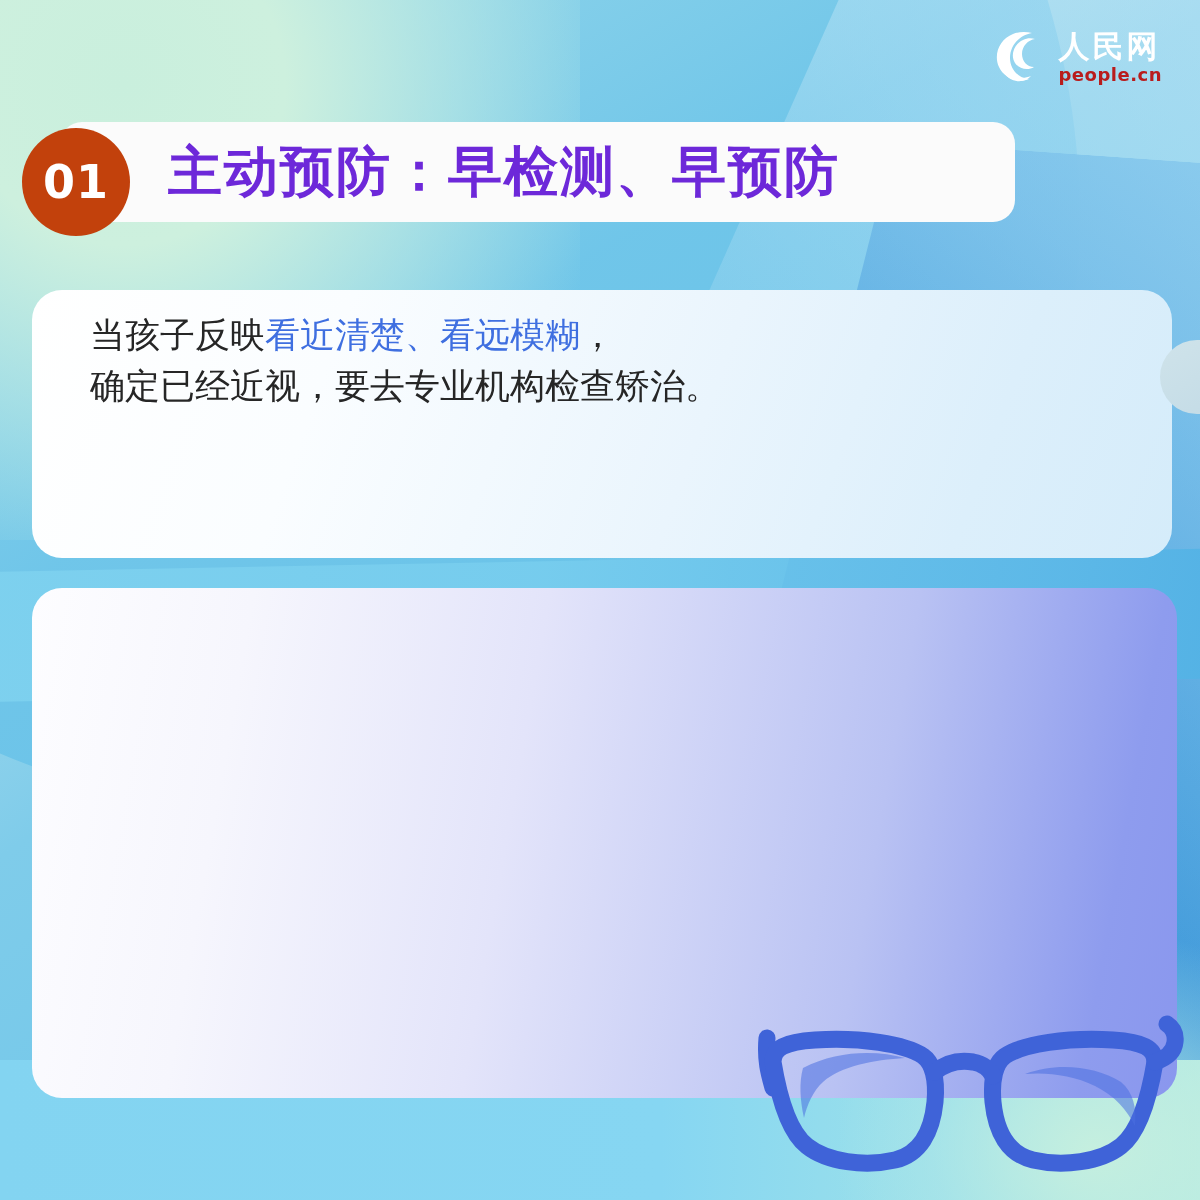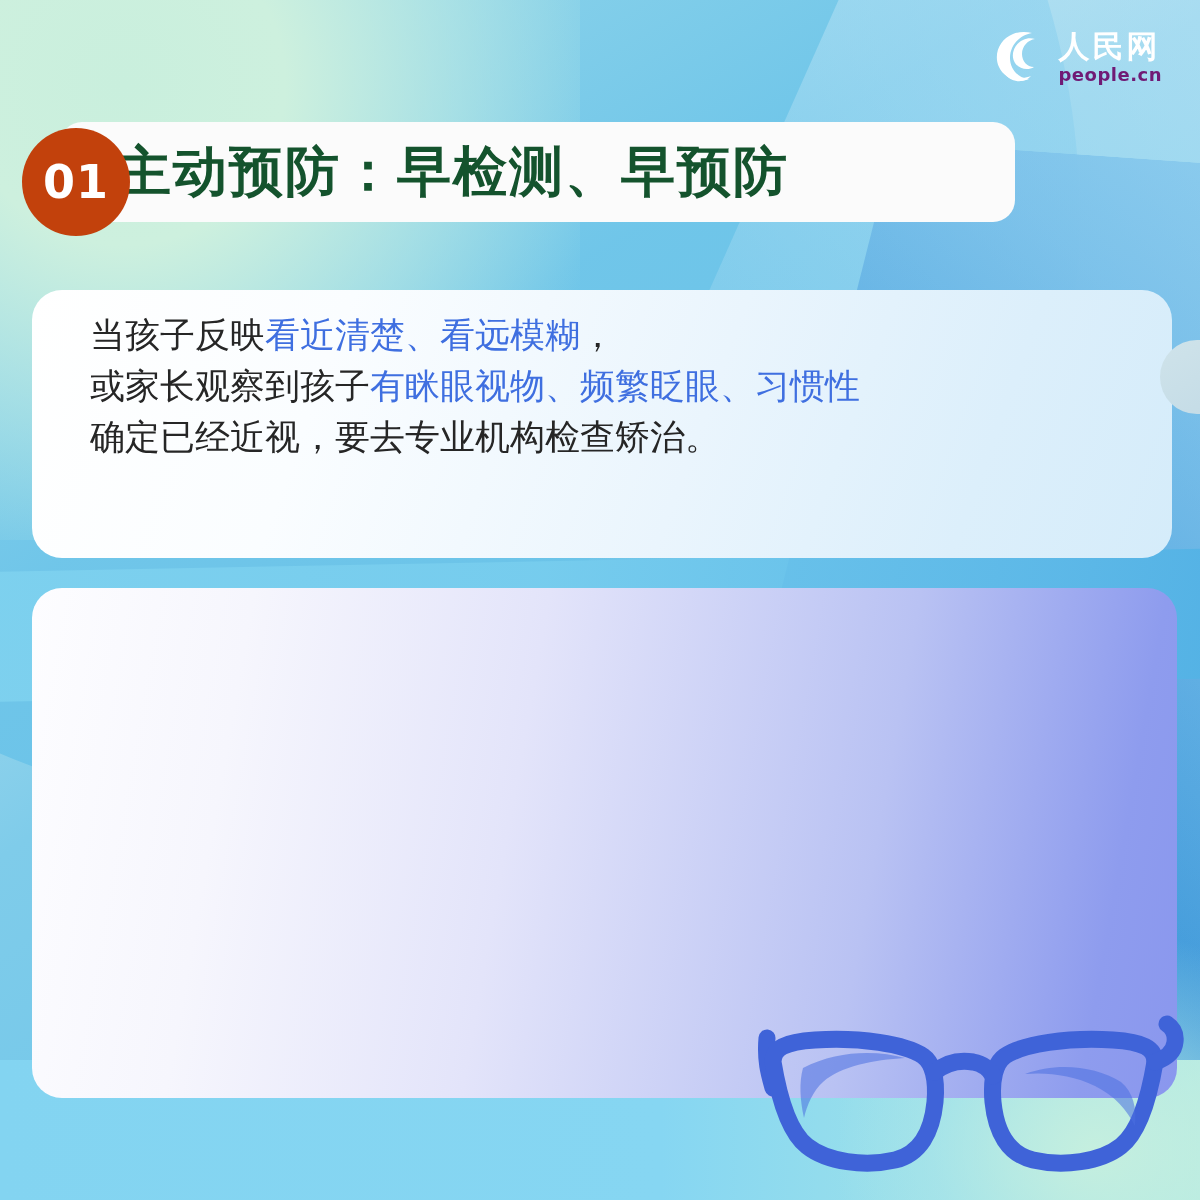--- a/index.html
+++ b/index.html
@@ -66,43 +66,43 @@
     position:absolute; right:38px; top:26px; z-index:30;
     display:flex; align-items:center; gap:8px;
   }
   .logo-mark { width:62px; height:62px; position:relative; flex:0 0 auto; }
   .logo-text { display:flex; flex-direction:column; align-items:flex-start; line-height:1; }
   .logo-cn {
     color:#ffffff; font-size:31px; font-weight:700; letter-spacing:3px;
     font-family:"DejaVu Sans","Liberation Sans",sans-serif;
   }
   .logo-en {
-    color:#701a75; font-size:18px; font-weight:700; letter-spacing:0.5px;
+    color:#b91c1c; font-size:18px; font-weight:700; letter-spacing:0.5px;
     margin-top:4px;
     font-family:"DejaVu Sans","Liberation Sans",sans-serif;
   }
 
   
   #title-bar {
     position:absolute; left:60px; top:122px; width:955px; height:100px;
     background:#fbfbfb; border-radius:22px; z-index:20;
     display:flex; align-items:center;
   }
   #title-badge {
     position:absolute; left:22px; top:128px; width:108px; height:108px;
     border-radius:50%; background:#c2410c; z-index:25;
     display:flex; align-items:center; justify-content:center;
   }
   #title-badge span {
     color:#ffffff; font-size:46px; font-weight:700; letter-spacing:1px;
     font-family:"DejaVu Sans","Liberation Sans",sans-serif;
   }
   #title-text {
-    margin-left:57px;
-    color:#14532d; font-size:54px; font-weight:700; letter-spacing:2px;
+    margin-left:108px;
+    color:#6d28d9; font-size:54px; font-weight:700; letter-spacing:2px;
     white-space:nowrap;
     font-family:"DejaVu Sans","Liberation Sans",sans-serif;
   }
 
   
   #card-para {
     position:absolute; left:32px; top:290px; width:1140px; height:268px;
     border-radius:30px; z-index:15;
     background:linear-gradient(110deg,#ffffff 0%, #fafdff 26%, #eaf5fd 58%, #dceffb 82%, #d5ecfa 100%);
     overflow:hidden;
@@ -194,21 +194,20 @@
 <div id="title-bar">
   <div id="title-text">主动预防：早检测、早预防</div>
 </div>
 <div id="title-badge">
   <span>01</span>
 </div>
 
 <div id="card-para">
   <div id="card-para-inner">
     <div class="para-line"><span class="tk">当孩子反映</span><span class="tb">看近清楚、看远模糊</span><span class="tk">，</span></div>
-    <div class="para-line"><span class="tk">或家长观察到孩子</span><span class="tb">有眯眼视物、频繁眨眼、习惯性</span></div>
     <div class="para-line"><span class="tk">确定已经近视，要去专业机构检查矫治。</span></div>
   </div>
 </div>
 <div id="card-notch"></div>
 
 <div id="card-bullets"></div>
 
 <div class="bullet-row" id="row-a">
   <div class="chev-icon">
     <svg width="58" height="58" viewBox="0 0 58 58">

